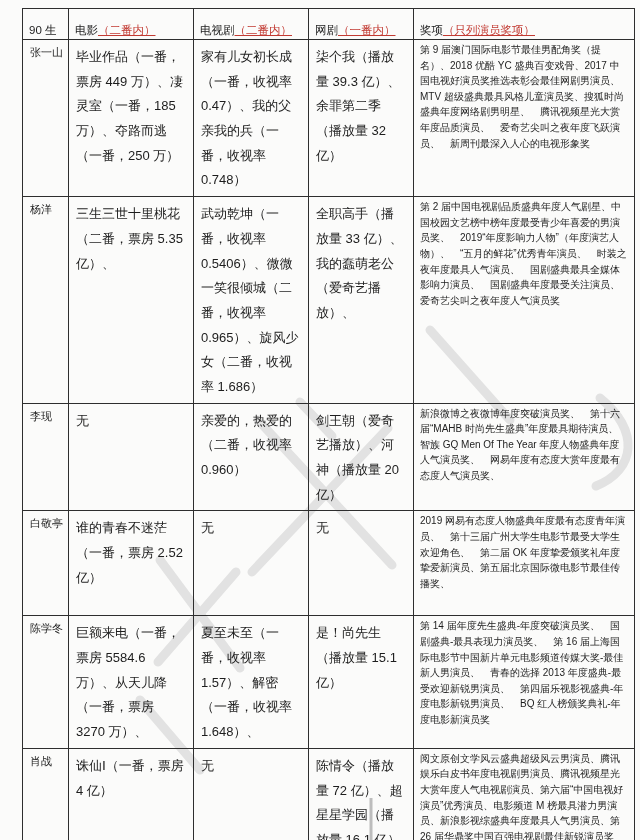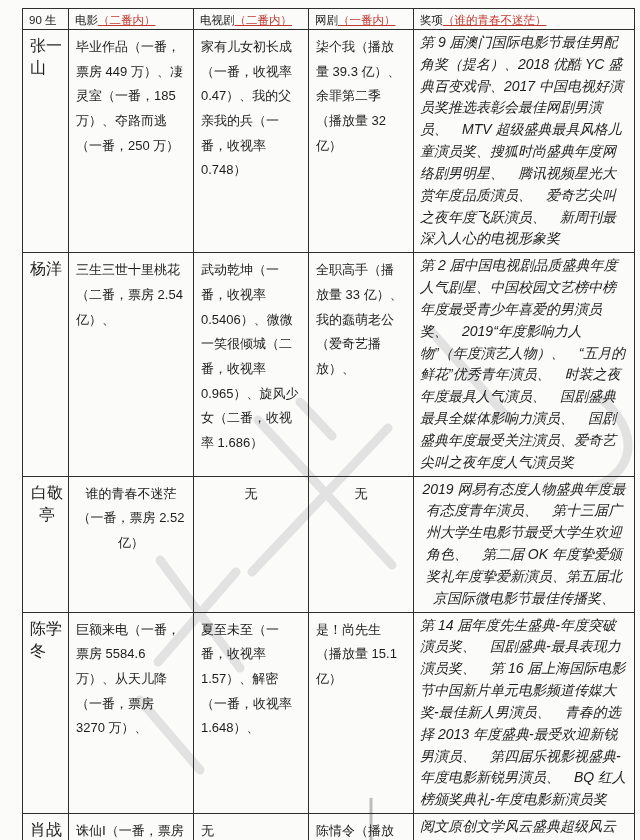--- a/index.html
+++ b/index.html
@@ -16,31 +16,31 @@
   }
   th,td{
     border:1px solid #2e2e2e;
     box-sizing:border-box;
     vertical-align:top;text-align:left;
     color:#1d1d1d;font-weight:normal;
     overflow:hidden;
   }
   thead th{
     font-size:11.5px;line-height:14px;
-    height:21px;padding:3px 6px 2px 6px;
+    height:21px;padding:14px 6px 2px 6px;
     vertical-align:middle;white-space:nowrap;
   }
   .note{color:#c23a32;text-decoration:underline;}
   td{font-size:13px;line-height:1.9;padding:5px 7px 3px 7px;}
-  td.c-name{font-size:16px;padding:5px 4px 3px 7px;line-height:1.4;}
-  td.c-awards{font-size:14px;line-height:1.56;padding:2px 6px;font-style:italic;}
+  td.c-name{font-size:11px;padding:5px 4px 3px 7px;line-height:1.4;}
+  td.c-awards{font-size:10px;line-height:1.56;padding:2px 6px;}
   tr.rh0 td{height:145px;}
   tr.rh1 td{height:140px;}
   tr.rh2 td{height:92px;}
-  tr.rh3 td{height:105px;text-align:center;}
+  tr.rh3 td{height:105px;}
   tr.rh4 td{height:124px;}
   tr.rh5 td{height:196px;}
 </style>
 </head>
 <body>
 
 <div class="page">
 
   <svg class="watermark" width="640" height="840" viewBox="0 0 640 840">
     <g stroke="#dadada" stroke-width="9" stroke-linecap="round" fill="none" opacity="0.75">
@@ -72,38 +72,45 @@
         <th>
           <span>电影</span><span class="note">（二番内）</span>
         </th>
         <th>
           <span>电视剧</span><span class="note">（二番内）</span>
         </th>
         <th>
           <span>网剧</span><span class="note">（一番内）</span>
         </th>
         <th>
-          <span>奖项</span><span class="note">（谁的青春不迷茫）</span>
+          <span>奖项</span><span class="note">（只列演员奖项）</span>
         </th>
       </tr>
     </thead>
     <tbody>
       <tr class="rh0">
         <td class="c-name">张一山</td>
         <td class="c-movies">毕业作品（一番，票房 449 万）、凄灵室（一番，185 万）、夺路而逃（一番，250 万）</td>
         <td class="c-tv">家有儿女初长成（一番，收视率 0.47）、我的父亲我的兵（一番，收视率 0.748）</td>
         <td class="c-web">柒个我（播放量 39.3 亿）、余罪第二季（播放量 32 亿）</td>
         <td class="c-awards">第 9 届澳门国际电影节最佳男配角奖（提名）、2018 优酷 YC 盛典百变戏骨、2017 中国电视好演员奖推选表彰会最佳网剧男演员、　MTV 超级盛典最具风格儿童演员奖、搜狐时尚盛典年度网络剧男明星、　腾讯视频星光大赏年度品质演员、　爱奇艺尖叫之夜年度飞跃演员、　新周刊最深入人心的电视形象奖</td>
       </tr>
       <tr class="rh1">
         <td class="c-name">杨洋</td>
-        <td class="c-movies">三生三世十里桃花（二番，票房 2.54 亿）、</td>
+        <td class="c-movies">三生三世十里桃花（二番，票房 5.35 亿）、</td>
         <td class="c-tv">武动乾坤（一番，收视率 0.5406）、微微一笑很倾城（二番，收视率 0.965）、旋风少女（二番，收视率 1.686）</td>
         <td class="c-web">全职高手（播放量 33 亿）、我的蠢萌老公（爱奇艺播放）、</td>
         <td class="c-awards">第 2 届中国电视剧品质盛典年度人气剧星、中国校园文艺榜中榜年度最受青少年喜爱的男演员奖、　2019“年度影响力人物”（年度演艺人物）、　“五月的鲜花”优秀青年演员、　时装之夜年度最具人气演员、　国剧盛典最具全媒体影响力演员、　国剧盛典年度最受关注演员、爱奇艺尖叫之夜年度人气演员奖</td>
+      </tr>
+      <tr class="rh2">
+        <td class="c-name">李现</td>
+        <td class="c-movies">无</td>
+        <td class="c-tv">亲爱的，热爱的（二番，收视率 0.960）</td>
+        <td class="c-web">剑王朝（爱奇艺播放）、河神（播放量 20 亿）</td>
+        <td class="c-awards">新浪微博之夜微博年度突破演员奖、　第十六届“MAHB 时尚先生盛典”年度最具期待演员、　智族 GQ Men Of The Year 年度人物盛典年度人气演员奖、　网易年度有态度大赏年度最有态度人气演员奖、</td>
       </tr>
       <tr class="rh3">
         <td class="c-name">白敬亭</td>
         <td class="c-movies">谁的青春不迷茫（一番，票房 2.52 亿）</td>
         <td class="c-tv">无</td>
         <td class="c-web">无</td>
         <td class="c-awards">2019 网易有态度人物盛典年度最有态度青年演员、　第十三届广州大学生电影节最受大学生欢迎角色、　第二届 OK 年度挚爱颁奖礼年度挚爱新演员、第五届北京国际微电影节最佳传播奖、</td>
       </tr>
       <tr class="rh4">
         <td class="c-name">陈学冬</td>

